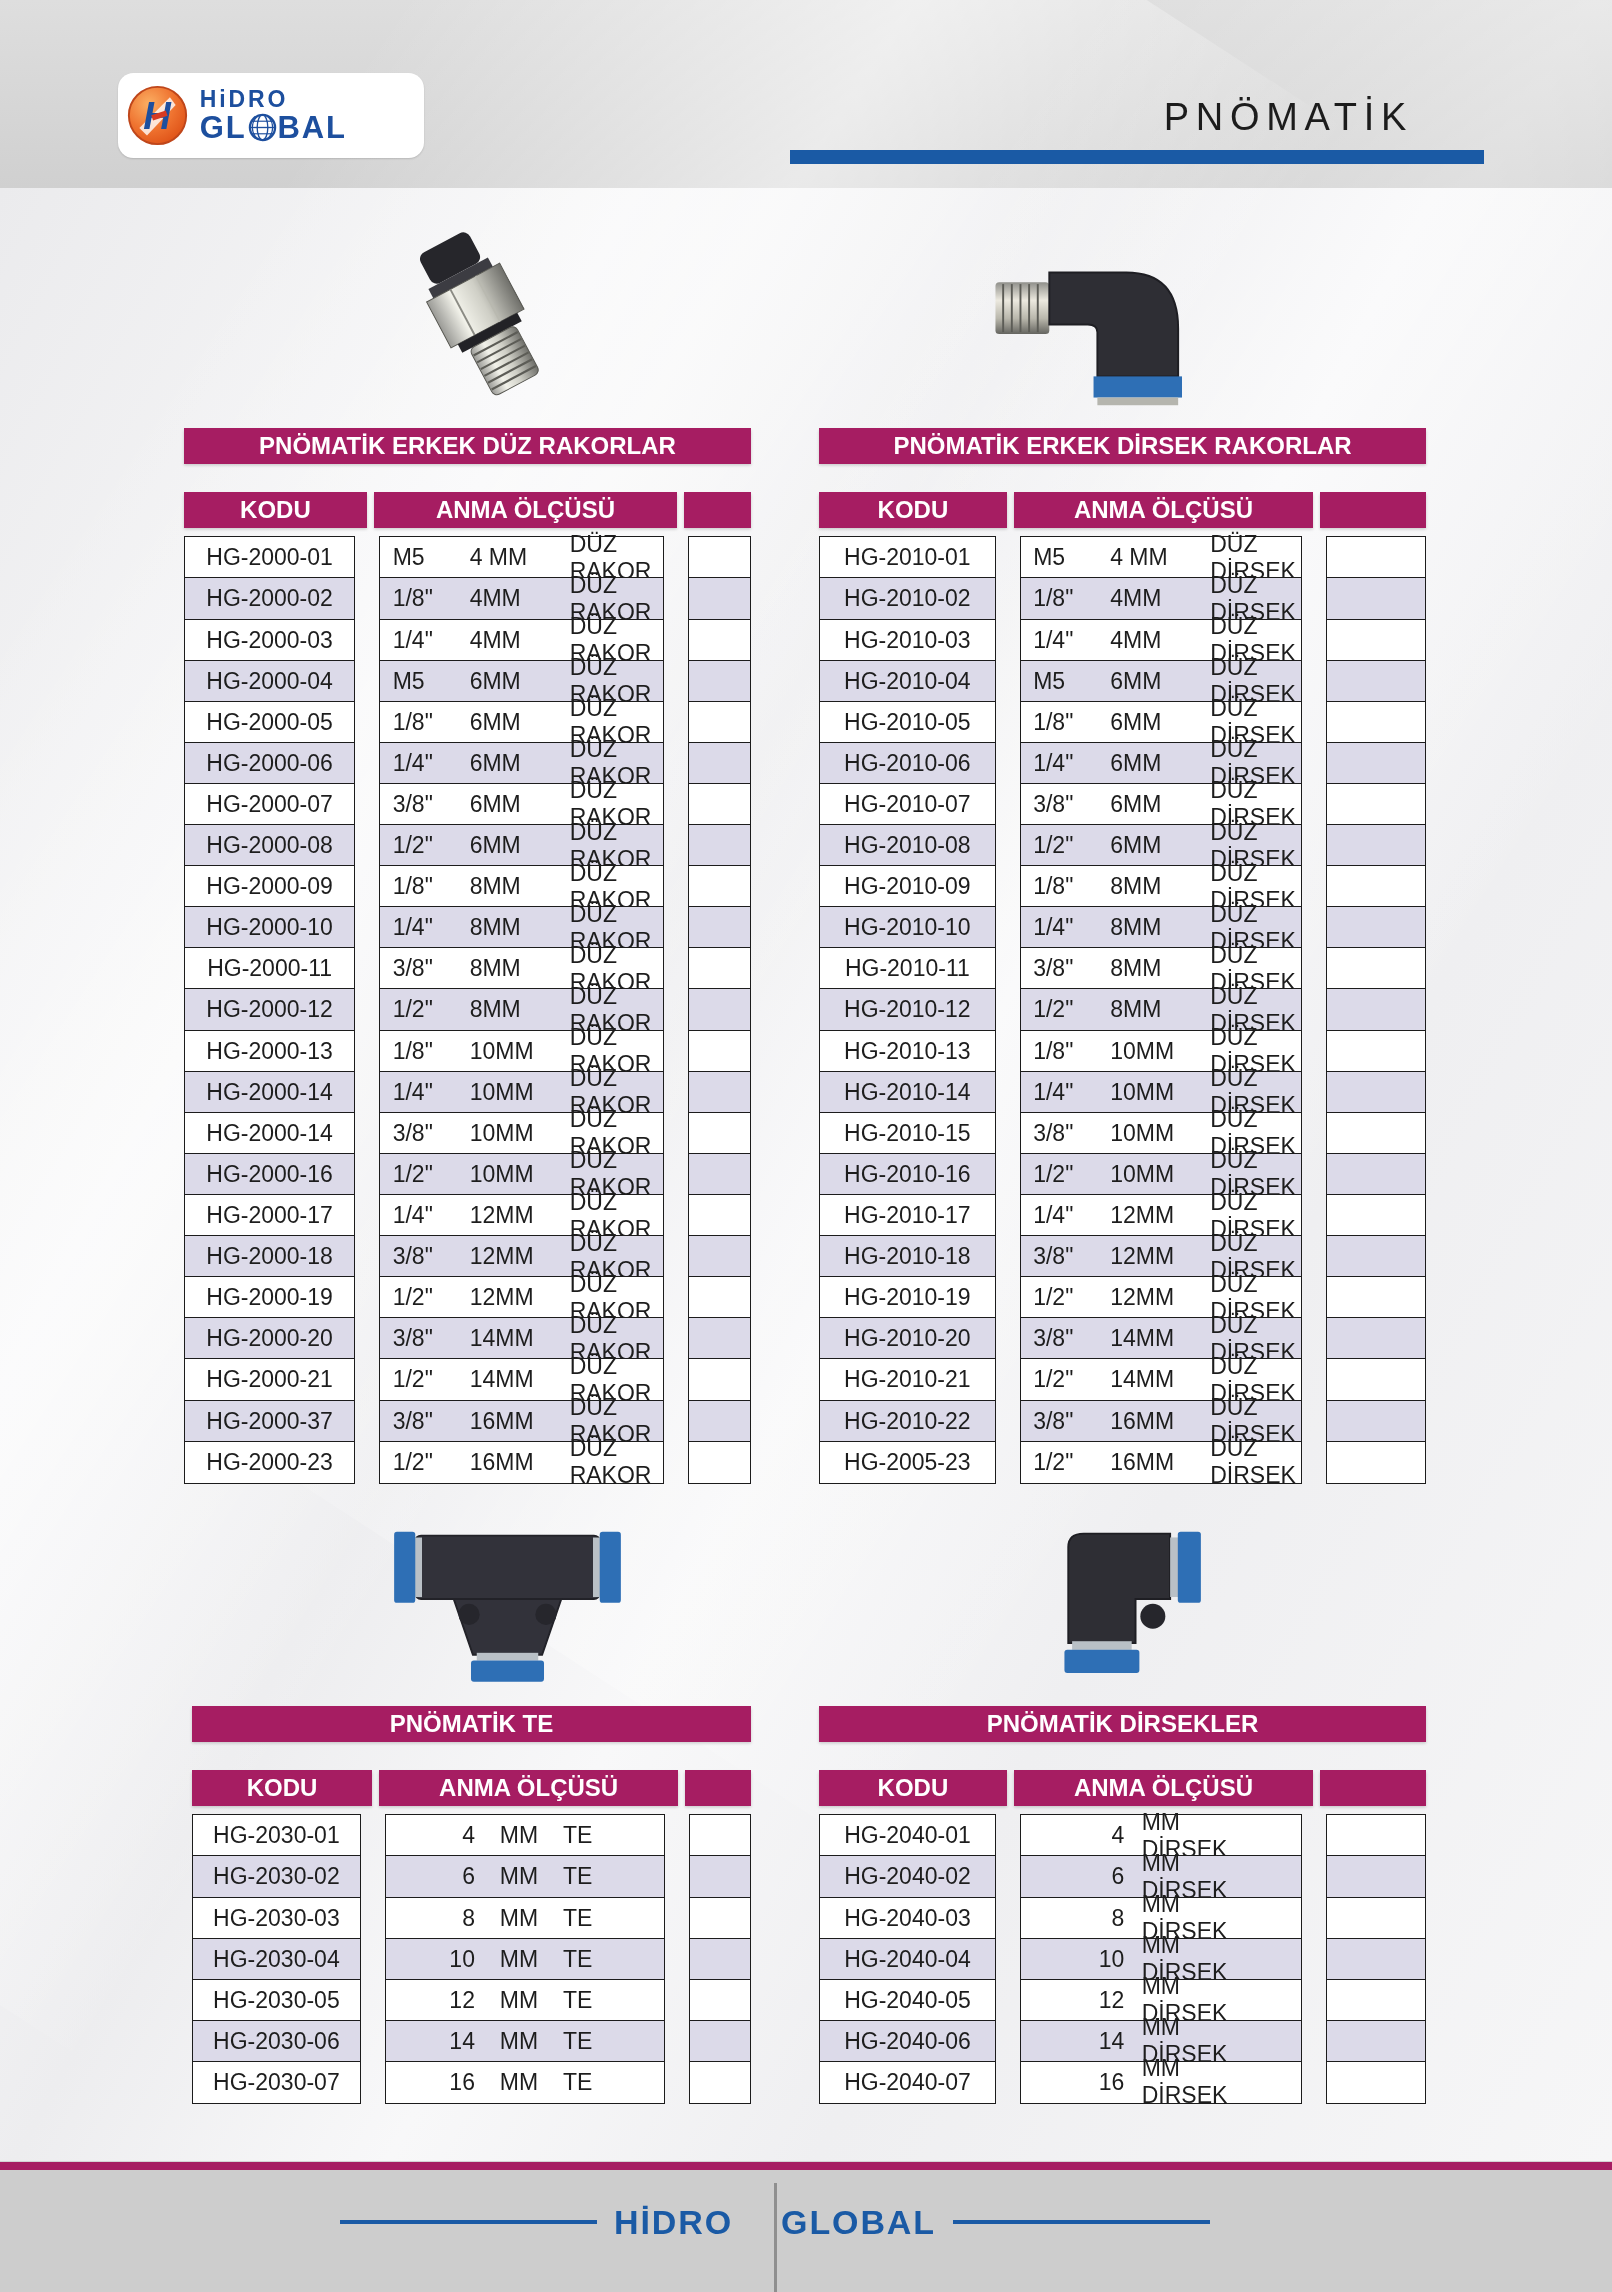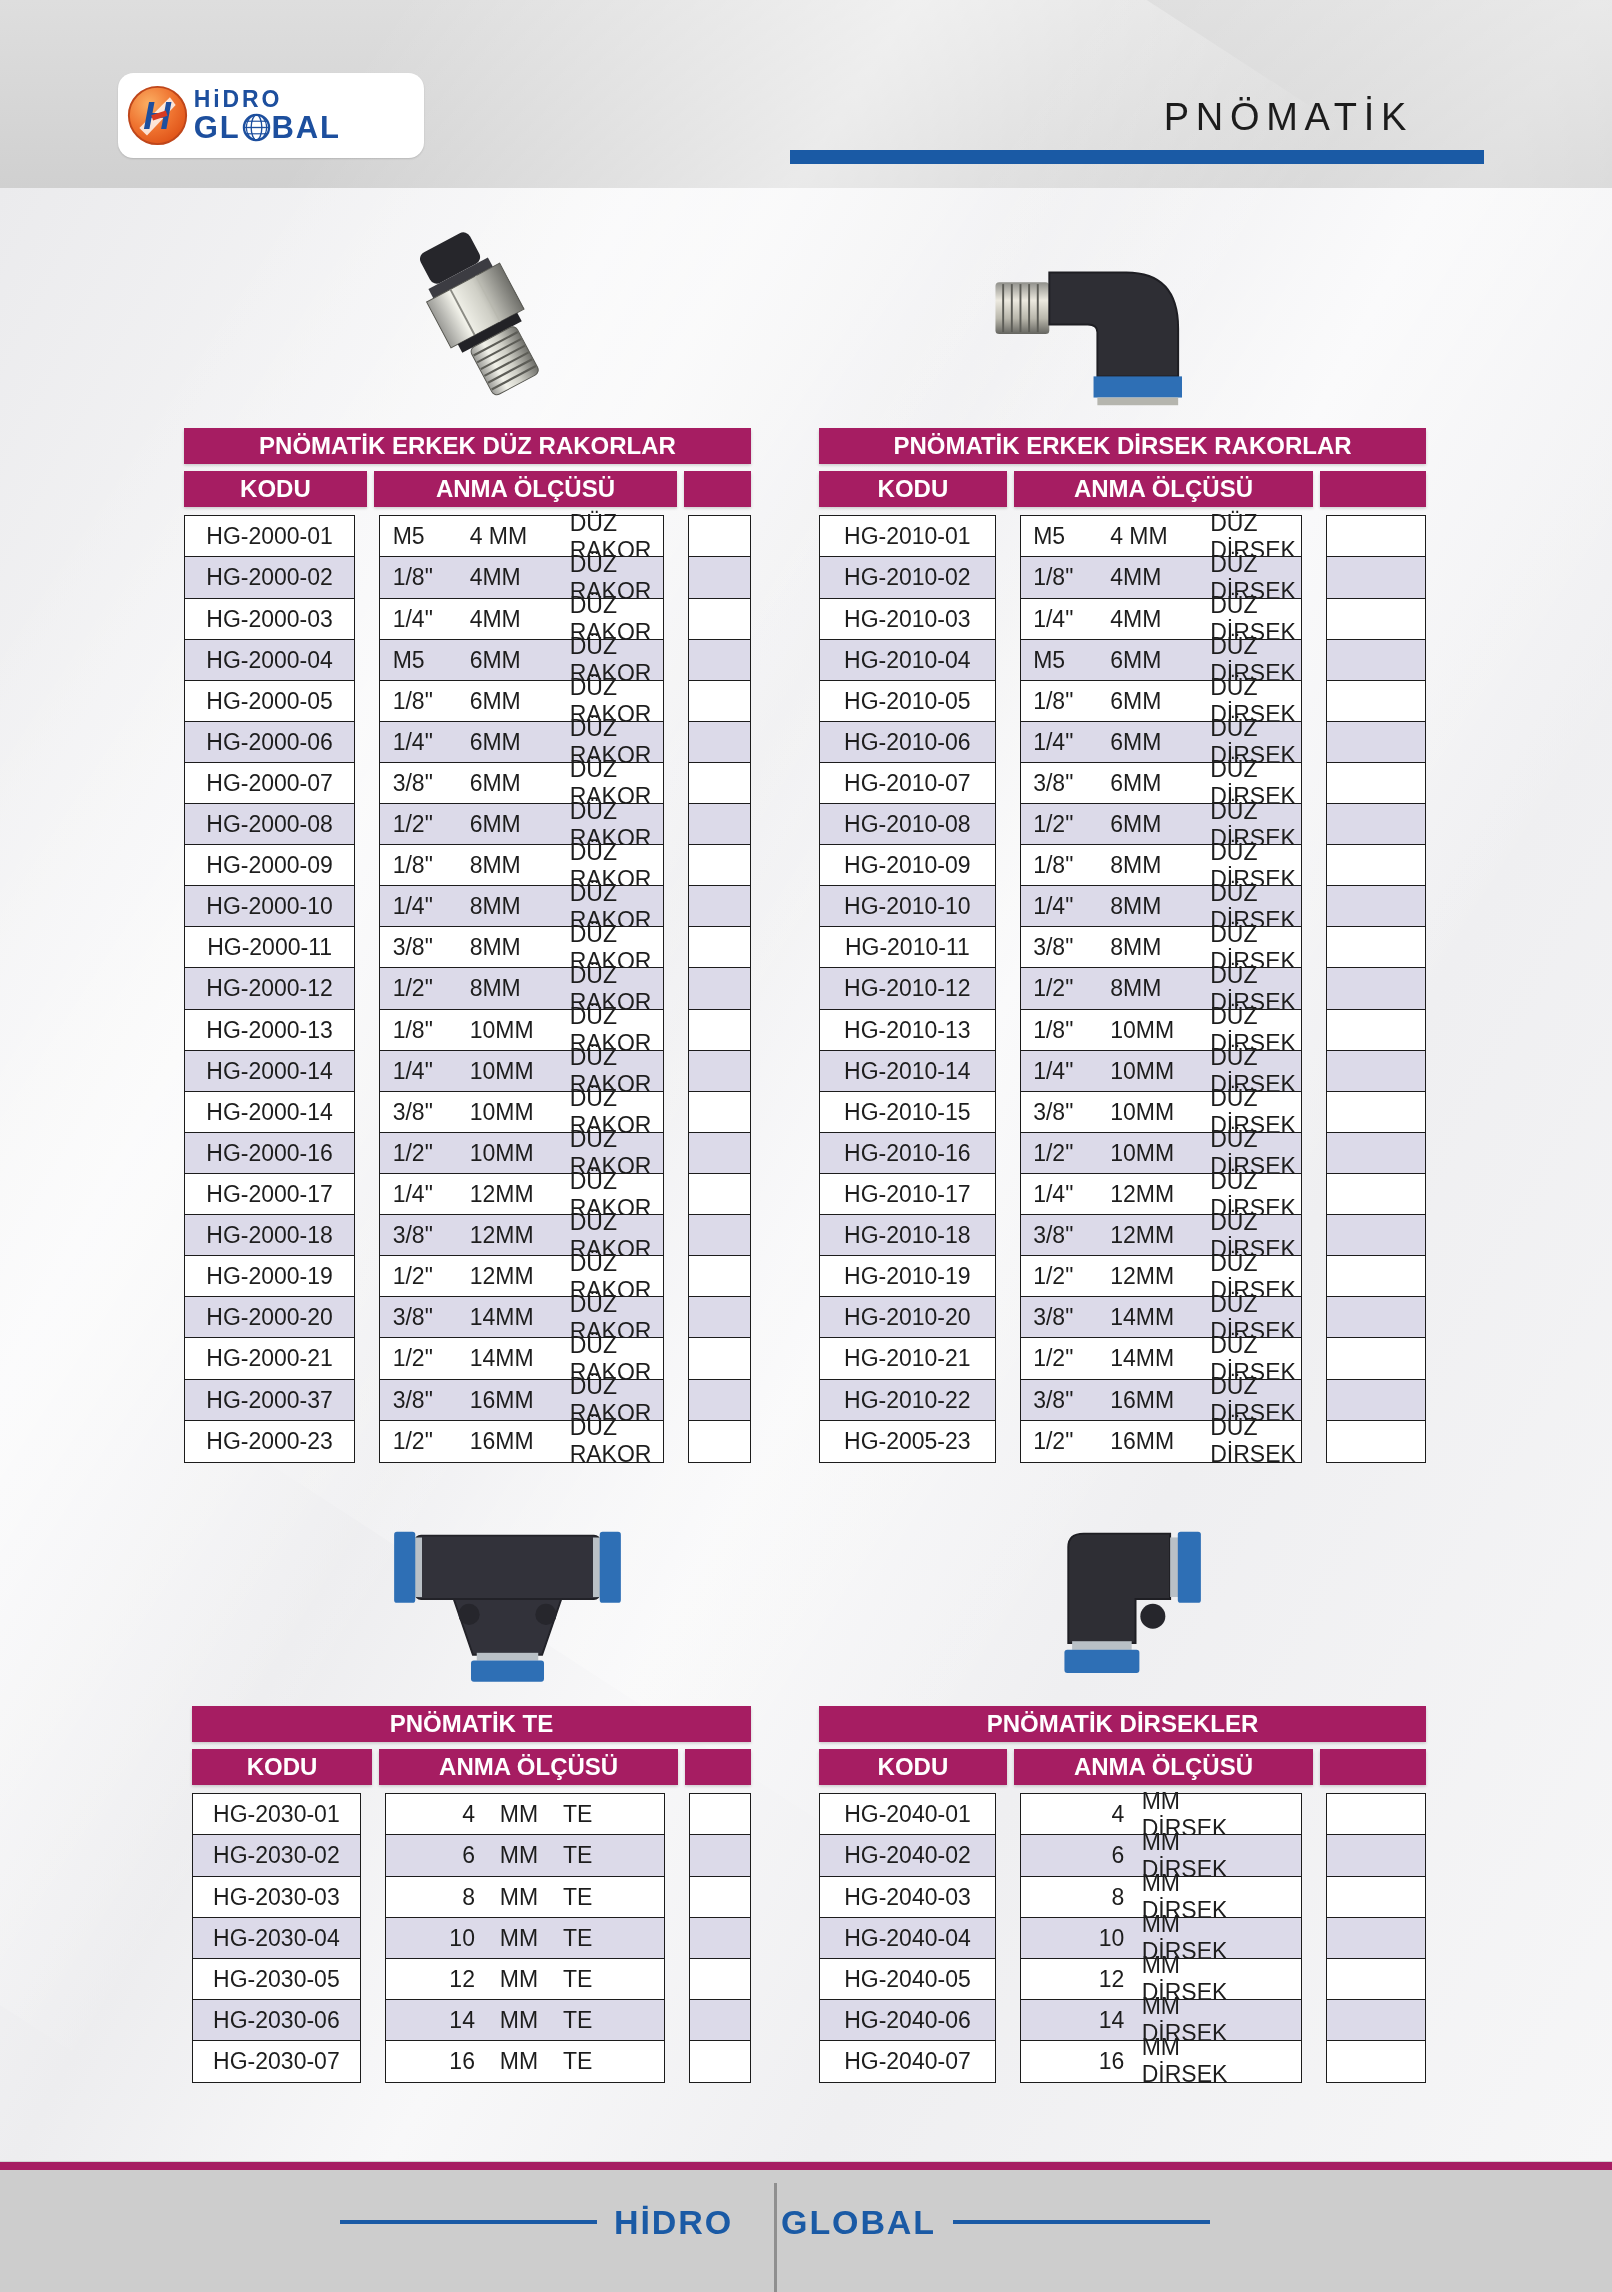--- a/index.html
+++ b/index.html
@@ -20,37 +20,37 @@
     background:linear-gradient(118deg,#ebebed 0%,#f7f7f8 24%,#ededef 40%,#f8f8f9 54%,#efeff1 70%,#f6f6f7 100%);}
   .streak{position:absolute;width:865px;height:2306px;transform:rotate(33deg);
     background:linear-gradient(90deg,rgba(255,255,255,0) 0%,rgba(255,255,255,.55) 50%,rgba(255,255,255,0) 100%);
     pointer-events:none;}
   .footer-bar{position:absolute;left:0;top:2162px;width:1612px;height:8.6px;background:var(--mag);}
   .footer-area{position:absolute;left:0;top:2170px;width:1612px;height:122px;background:#cdcdcd;}
 
   
   .logo-card{position:absolute;left:118px;top:73px;width:306px;height:85px;background:#fff;
     border-radius:15.4px;display:flex;align-items:center;padding:5.8px 9.6px 5.8px 7.7px;box-shadow:0 1px 1.9px rgba(0,0,0,.15);}
-  .logo-text{display:flex;flex-direction:column;line-height:1;margin-left:5px;}
+  .logo-text{display:flex;flex-direction:column;line-height:1;margin-left:11px;}
   .logo-line1{color:#1d4f9e;font-weight:bold;font-size:23px;letter-spacing:2.9px;}
   .logo-line2{color:#1d4f9e;font-weight:bold;font-size:31px;letter-spacing:1.9px;display:flex;align-items:center;margin-top:1.9px;}
   .page-title{position:absolute;left:1086px;top:96px;width:327px;text-align:right;
     font-size:38px;letter-spacing:6.7px;color:#1c1c1c;font-weight:500;}
   .title-rule{position:absolute;left:790px;top:150px;width:694px;height:14.4px;background:var(--blue);}
 
   
   .photo{position:absolute;}
 
   
   .ptable{position:absolute;font-size:23px;}
   .t-title{height:36px;background:var(--mag);color:#fff;font-weight:bold;font-size:24px;
     display:flex;align-items:center;justify-content:center;box-shadow:0 1.9px 2.9px rgba(0,0,0,.18);}
   .t-head{display:flex;gap:6.7px;margin-top:6.7px;}
   .t-head>div{background:var(--mag);color:#fff;font-weight:bold;font-size:24px;height:36px;
-    display:flex;align-items:center;justify-content:center;box-shadow:0 1.9px 2.9px rgba(0,0,0,.18);}
+    display:flex;align-items:center;justify-content:center;box-shadow:0 1.9px 2.9px rgba(0,0,0,.18);margin-top:21px;}
   .h-kodu{width:var(--w1);}
   .h-anma{width:var(--w2);}
   .h-x{width:var(--w3);}
   .t-rows{margin-top:8.6px;}
   .row{display:flex;gap:24px;}
   .row + .row{margin-top:-1.9px;}
   .cell{border:1.9px solid #1c1c1c;height:43px;background:#fff;display:flex;align-items:center;}
   .row.alt .cell{background:var(--alt);}
   .c-kodu{width:var(--w1);justify-content:center;}
   .c-anma{width:var(--w2);padding-left:12.5px;}

